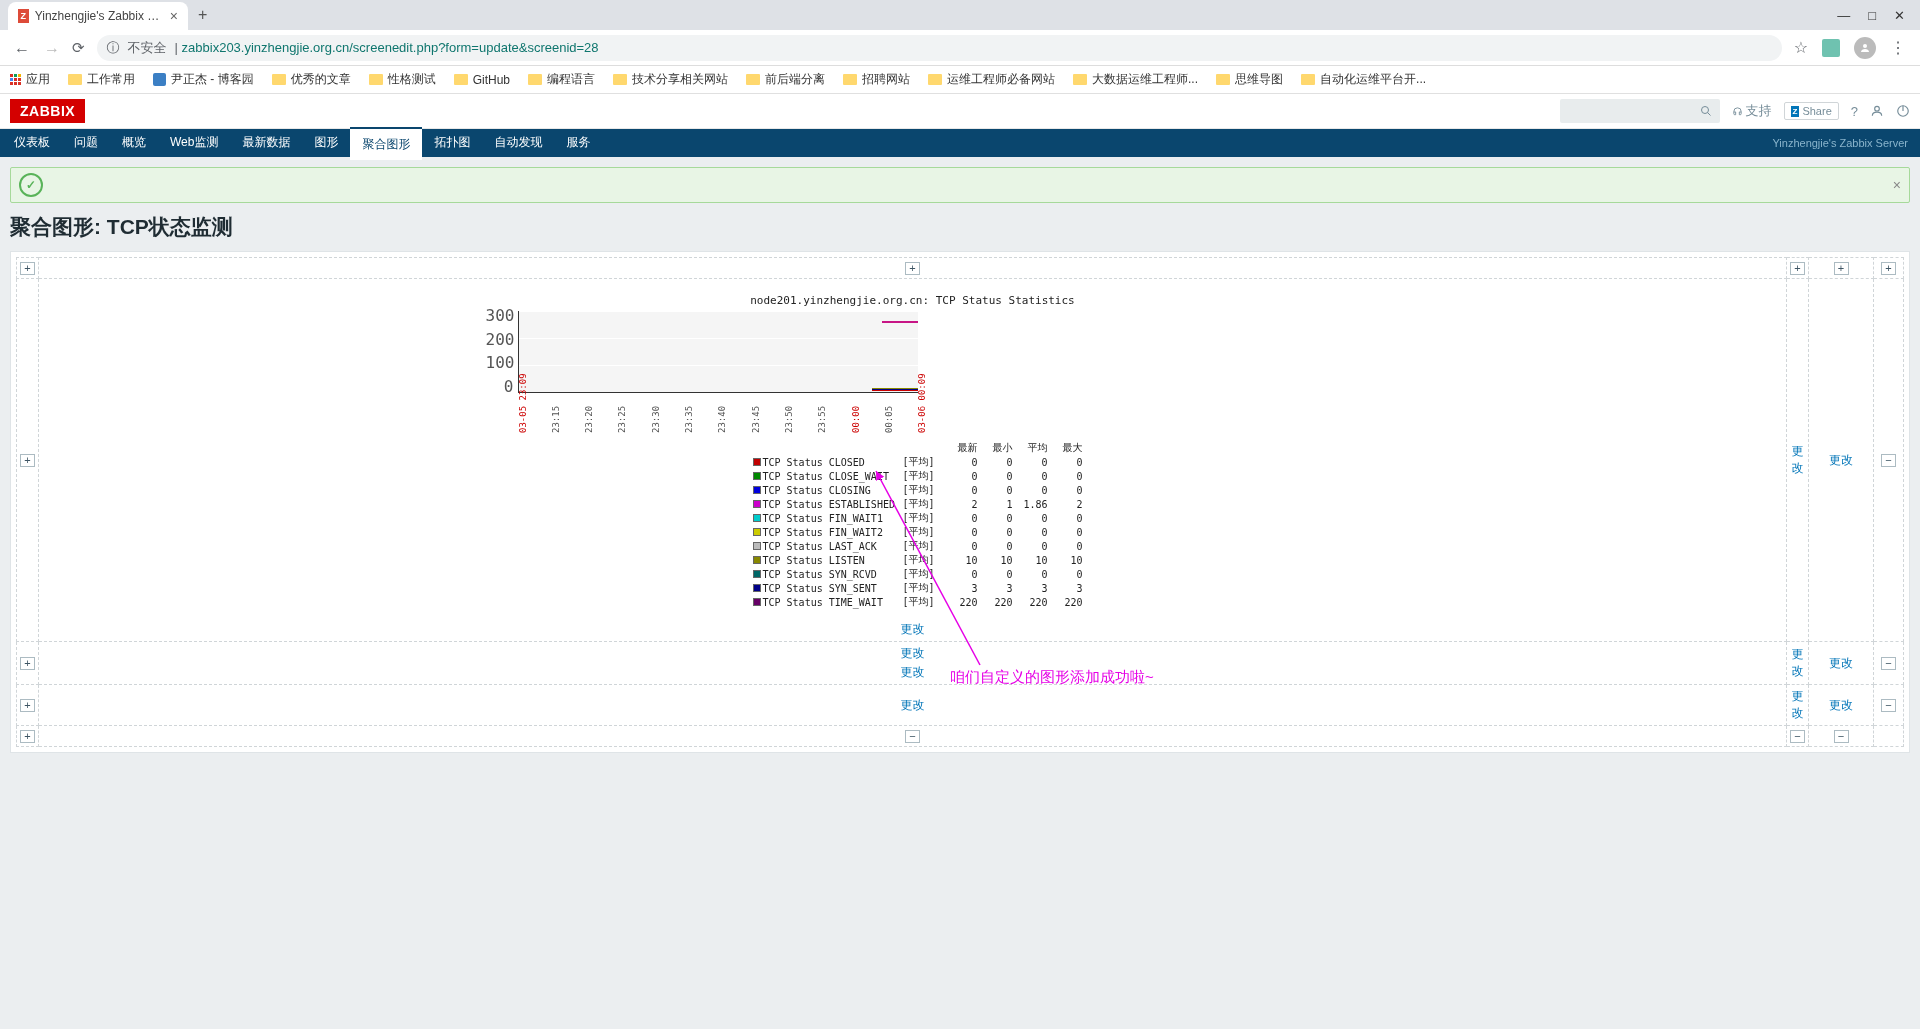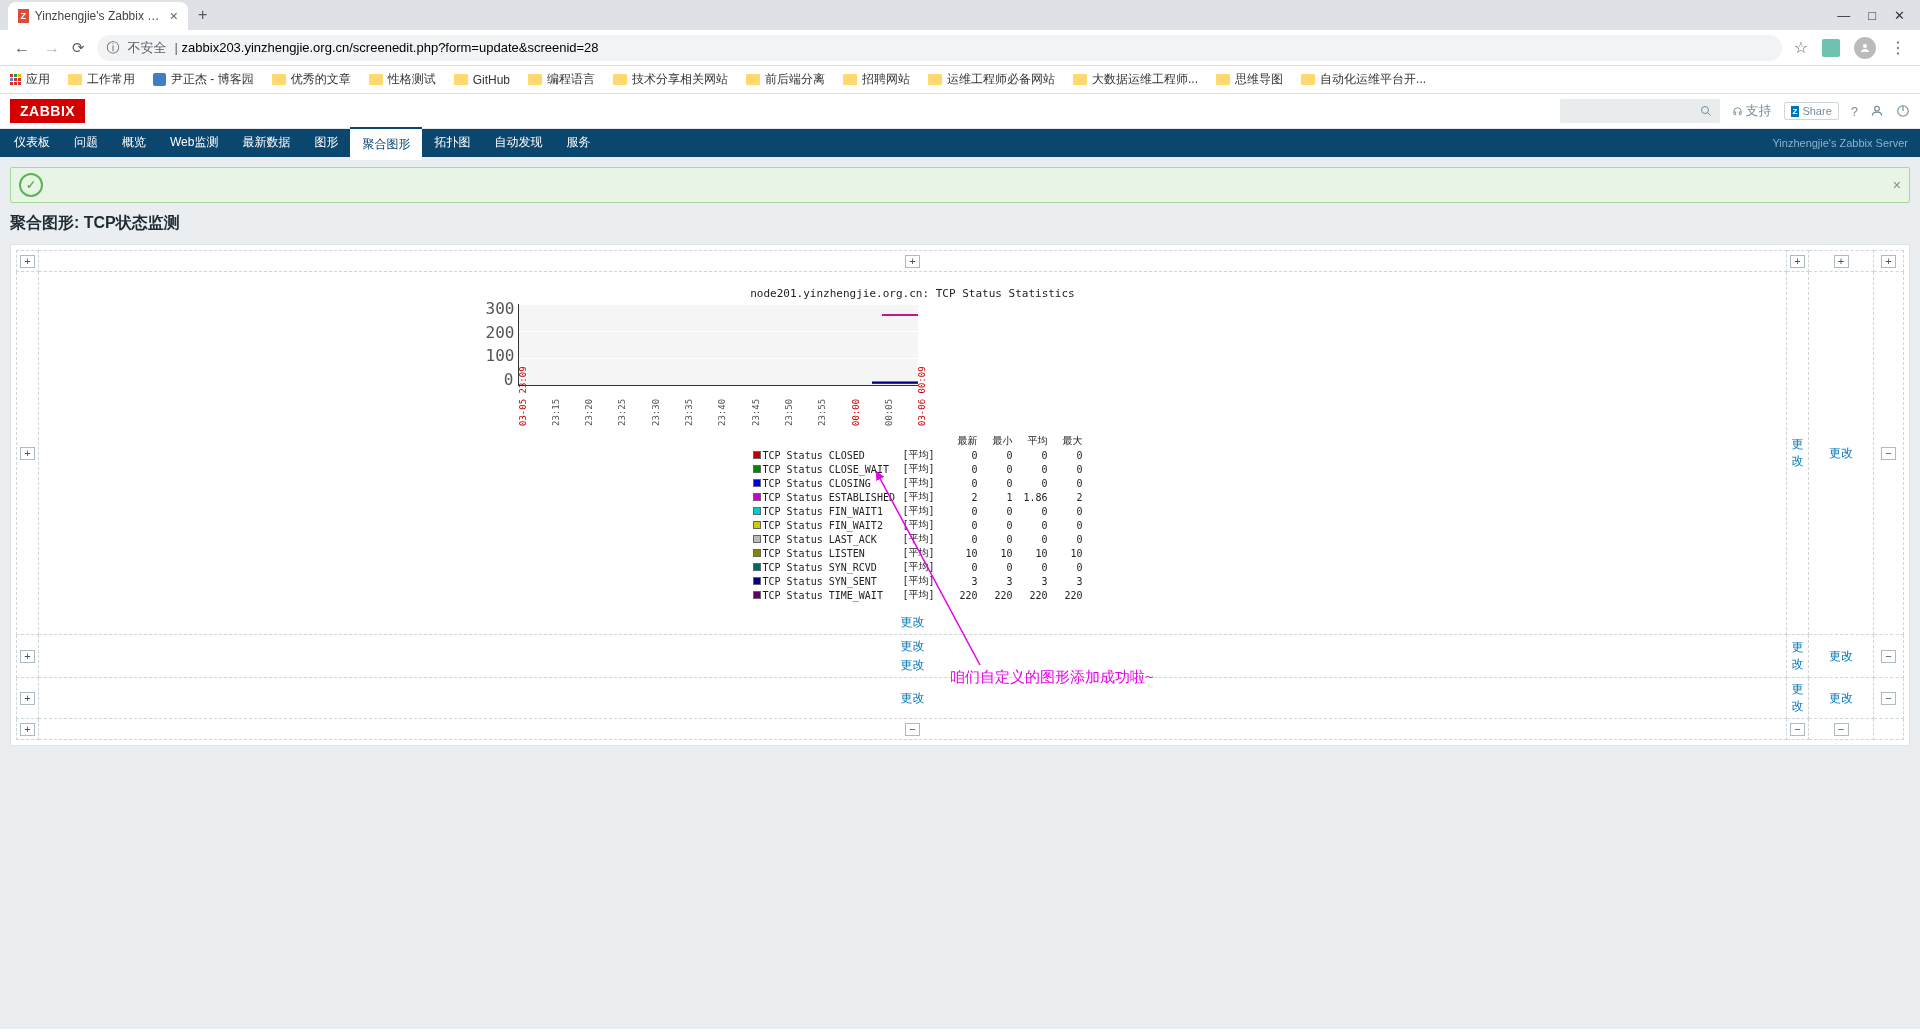--- a/index.html
+++ b/index.html
@@ -15,21 +15,21 @@
 .new-tab { margin-left: 10px; color: #555; font-size: 16px; cursor: pointer; }
 .window-controls { margin-left: auto; display: flex; gap: 18px; padding-right: 15px; }
 .window-controls span { font-size: 13px; color: #333; cursor: pointer; }
 
 .addr-bar { display: flex; align-items: center; height: 36px; background: #fff; padding: 0 8px; border-bottom: 1px solid #ddd; gap: 12px; }
 .nav-arrows { display: flex; gap: 14px; color: #5f6368; font-size: 16px; padding-left: 6px; }
 .nav-arrows .fwd { color: #bbb; }
 .reload { color: #5f6368; font-size: 15px; }
 .url-box { flex: 1; display: flex; align-items: center; background: #f1f3f4; border-radius: 14px; height: 26px; padding: 0 10px; color: #5f6368; font-size: 13px; }
 .url-box .insecure { margin: 0 8px; color: #5f6368; }
-.url-box .url-text { color: #000000; }
+.url-box .url-text { color: #0f766e; }
 .addr-right { display: flex; gap: 14px; align-items: center; padding-right: 6px; color: #5f6368; font-size: 16px; }
 .ext-icon { width: 18px; height: 18px; background: #6fc2b0; border-radius: 2px; }
 .avatar-circle { width: 22px; height: 22px; border-radius: 50%; background: #bbb; display: flex; align-items: center; justify-content: center; color: #fff; }
 
 .bookmarks-bar { display: flex; align-items: center; height: 28px; background: #fff; padding: 0 10px; border-bottom: 1px solid #e0e0e0; gap: 18px; }
 .bk-item { display: flex; align-items: center; gap: 5px; font-size: 12px; color: #333; cursor: pointer; }
 .bk-folder { width: 14px; height: 11px; background: #ffd86e; border-radius: 1px; }
 .apps-icon { display: grid; grid-template-columns: repeat(3,3px); grid-template-rows: repeat(3,3px); gap: 1px; }
 .apps-icon i { background: #d93025; }
 .apps-icon i:nth-child(2) { background: #0f9d58; }
@@ -55,21 +55,21 @@
 .sub-menu a.active { background: #fff; color: #0a466e; border-top: 2px solid #0a466e; }
 .sub-right { color: #89b4cc; font-size: 11px; padding-right: 10px; }
 
 
 .content { padding: 10px; background: #ebeef0; min-height: calc(100vh - 160px); }
 .alert-box { display: flex; align-items: center; background: #e8f5e5; border: 1px solid #a6d99a; border-radius: 2px; padding: 5px 8px; margin-bottom: 10px; position: relative; }
 .alert-check { width: 24px; height: 24px; border: 2px solid #59b359; border-radius: 50%; background: #e8f5e5; display: flex; align-items: center; justify-content: center; color: #59b359; margin-right: 14px; font-weight: bold; }
 .alert-text { background: #fff; padding: 4px 8px; flex: 1; color: #333; }
 .alert-close { position: absolute; right: 8px; color: #888; cursor: pointer; font-size: 14px; }
 
-.page-title { font-size: 16px; color: #1f2c33; margin: 8px 0 10px 0; }
+.page-title { font-size: 21px; color: #1f2c33; margin: 8px 0 10px 0; }
 
 .screen-grid { background: #fff; border: 1px solid #dfe4e7; padding: 5px; }
 .grid-table { width: 100%; border-collapse: collapse; }
 .grid-table td { border: 1px dashed #d0d5d8; padding: 3px; text-align: center; vertical-align: middle; position: relative; }
 .plus-box { display: inline-block; border: 1px solid #acbbc2; color: #3e5564; font-size: 11px; width: 15px; height: 13px; line-height: 11px; cursor: pointer; background: #fff; }
 .minus-box { display: inline-block; border: 1px solid #acbbc2; color: #3e5564; font-size: 11px; width: 15px; height: 13px; line-height: 11px; cursor: pointer; background: #fff; }
 .change-link { color: #0275b8; cursor: pointer; font-size: 12px; }
 .cell-content { min-height: 60px; display: flex; align-items: center; justify-content: center; gap: 10px; }
 .side-col { width: 22px; }
 .corner-col { width: 30px; }

